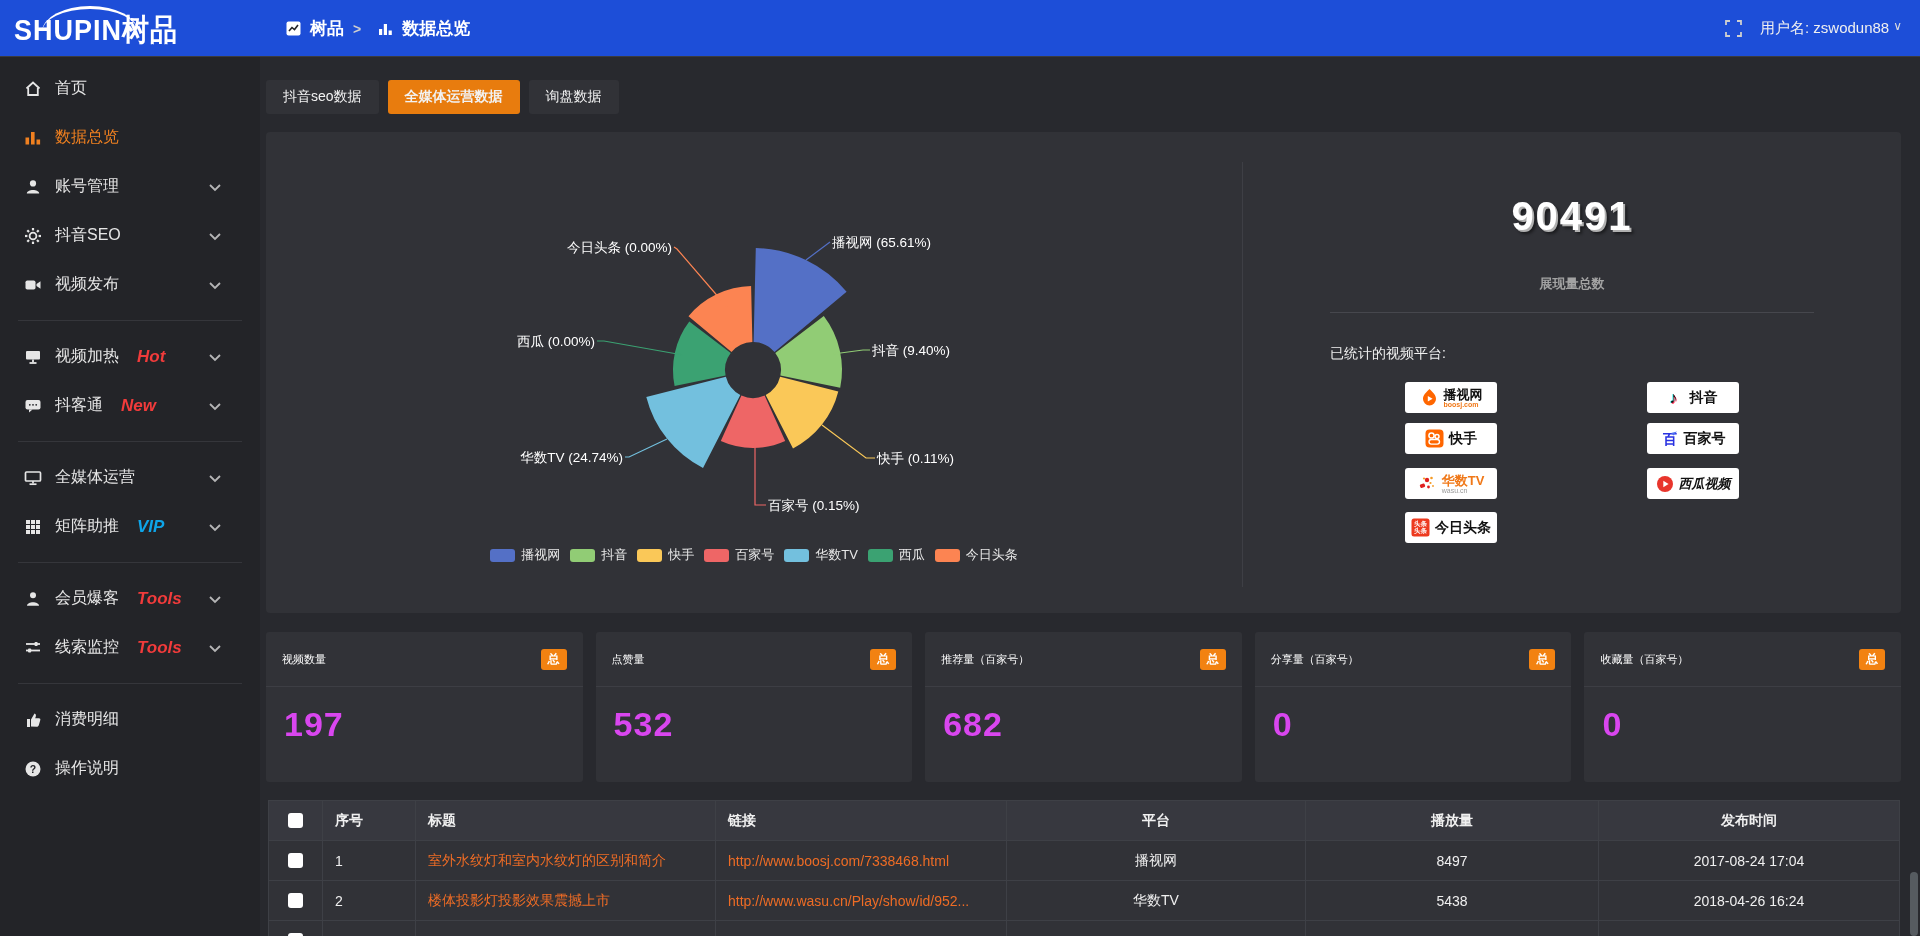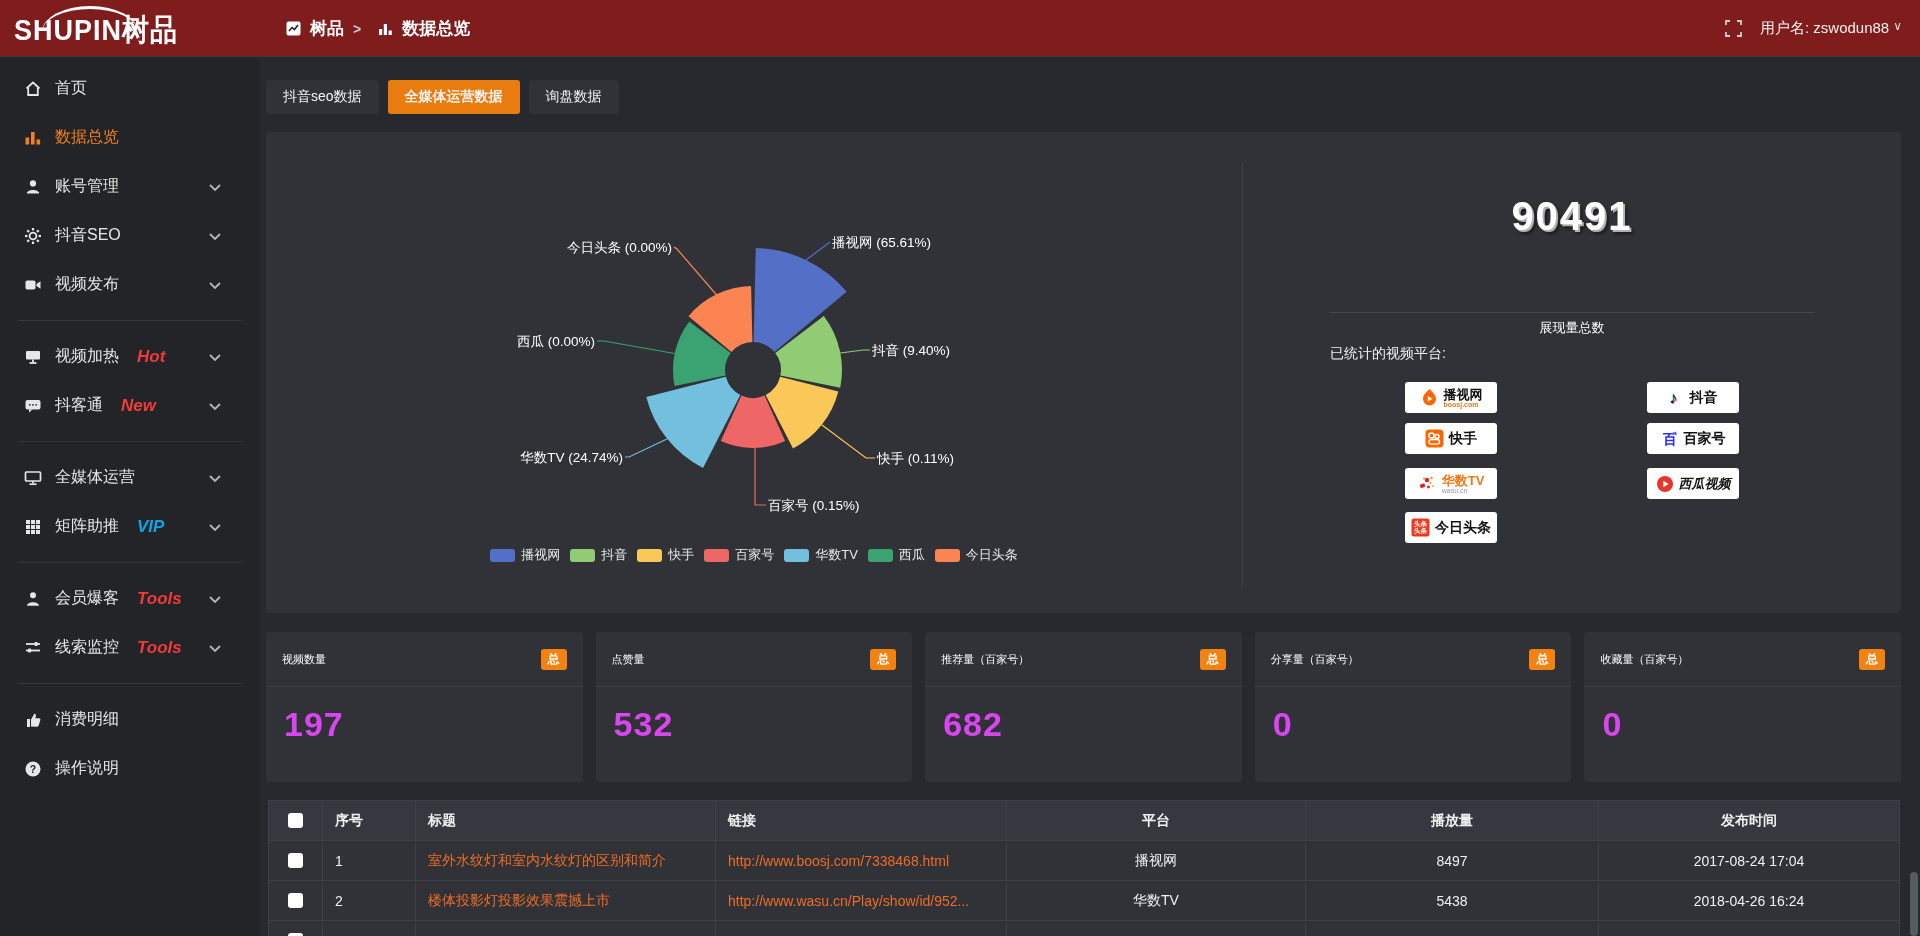--- a/index.html
+++ b/index.html
@@ -1,21 +1,21 @@
 <!DOCTYPE html>
 <html><head>
 <meta charset="utf-8">
 <style>
   * { margin:0; padding:0; box-sizing:border-box; }
   html,body { width:1920px; height:936px; overflow:hidden; background:#28292e;
     font-family:"Liberation Sans","DejaVu Sans",sans-serif; color:#e8e8e8; }
 
   
   .topbar { position:absolute; left:0; top:0; width:1920px; height:57px;
-    background:#7f1d1d; border-bottom:1px solid #3a3b40; z-index:5; }
+    background:#1d4ed8; border-bottom:1px solid #3a3b40; z-index:5; }
   .logo { position:absolute; left:14px; top:10px; width:240px; height:40px; }
   .logo-arc { position:absolute; left:28px; top:-4px; width:96px; height:26px;
     border-top:3px solid #fff; border-radius:50% 50% 0 0 / 100% 100% 0 0; }
   .logo-text { font-size:27px; font-weight:bold; color:#fff; letter-spacing:1px;
     transform:scaleY(1.12); transform-origin:top left; white-space:nowrap; }
   .crumbs { position:absolute; left:286px; top:0; height:57px; display:flex; align-items:center; gap:9px; }
   .crumb { font-size:17px; font-weight:bold; color:#fff; cursor:pointer; }
   .crumb-sep { color:#cfcfcf; font-size:14px; font-weight:bold; }
   .topbar-right { position:absolute; right:18px; top:0; height:57px; display:flex; align-items:center; gap:18px; }
   .username { font-size:15px; color:#f0f0f0; }
@@ -44,21 +44,21 @@
   .chart-svg { position:absolute; left:0; top:0; }
   .legend { position:absolute; left:0; top:414px; width:976px; display:flex; justify-content:center; gap:10px; }
   .legend-item { display:flex; align-items:center; gap:6px; cursor:pointer; }
   .legend-swatch { width:25px; height:13px; border-radius:3px; }
   .legend-label { font-size:13px; color:#e8e8e8; }
 
   .big-total { position:absolute; left:1064px; top:62px; width:484px; text-align:center;
     font-size:40px; font-weight:800; color:#fff; letter-spacing:2px;
     text-shadow:2px 2px 0 #b0b0b0, 4px 4px 3px rgba(0,0,0,.45); }
   .big-total-label { position:absolute; left:1064px; top:143px; width:484px; text-align:center;
-    font-size:13px; font-weight:normal; color:#ffffff;margin-top:44px; }
+    font-size:13px; font-weight:bold; color:#a3a3a3; }
   .h-div { position:absolute; left:1064px; top:180px; width:484px; height:1px; background:#46474d; }
   .platforms-label { position:absolute; left:1064px; top:213px; font-size:14px; color:#f0f0f0; }
   .badge-plat { position:absolute; width:92px; height:31px; background:#fff; border-radius:3px;
     display:flex; align-items:center; justify-content:center; gap:5px; overflow:hidden; }
   .bp-name { color:#111; font-weight:bold; font-size:14px; white-space:nowrap; }
   .bp-stack { display:flex; flex-direction:column; line-height:1; align-items:flex-start; }
   .bp-sub { font-size:7px; color:#f07818; font-weight:bold; }
   .bp-sub2 { font-size:7px; color:#999; }
 
   .cards { position:absolute; left:0; top:574px; width:1635px; display:flex; gap:13px; }

